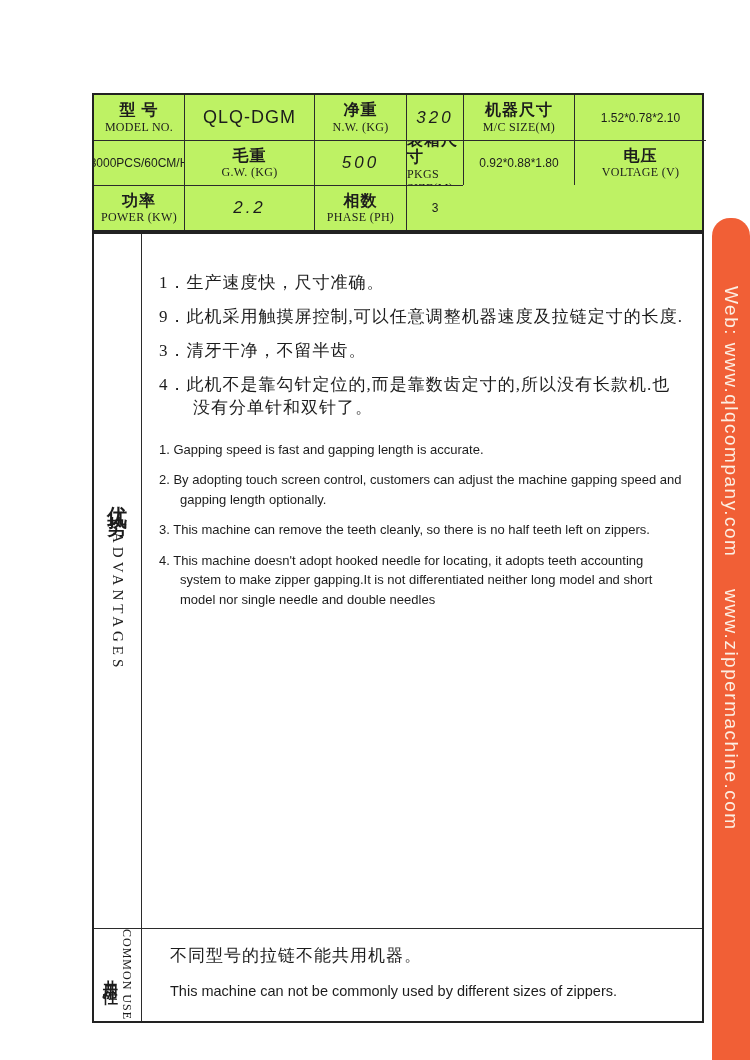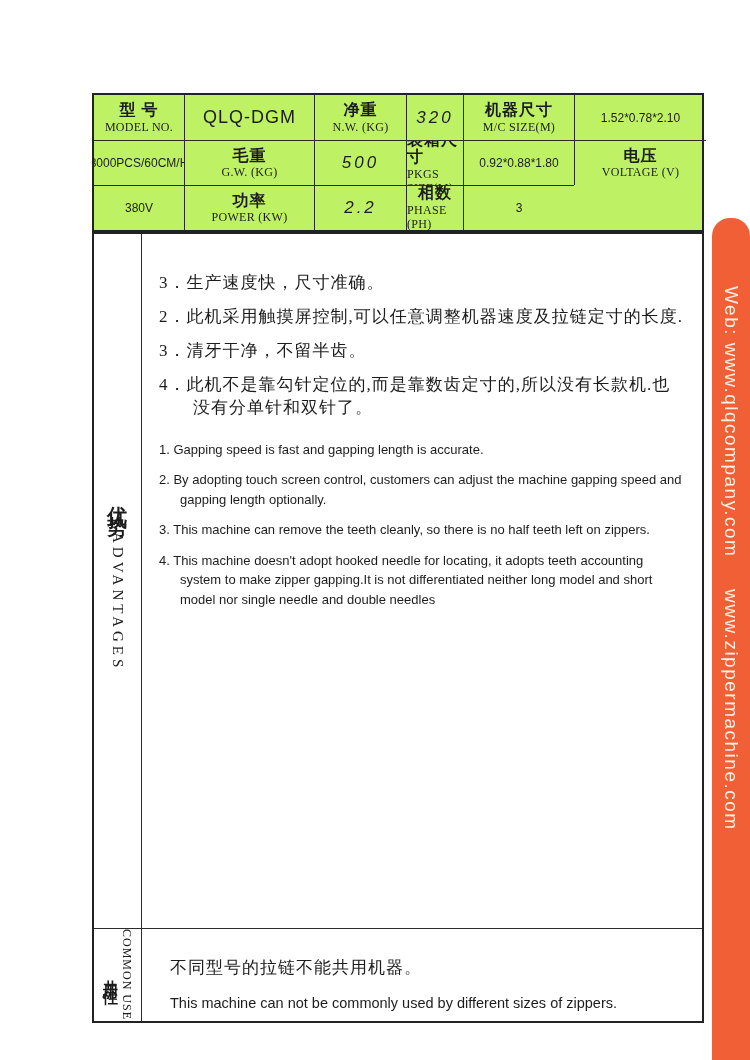--- a/index.html
+++ b/index.html
@@ -54,21 +54,21 @@
   .cu-zh {
     writing-mode:vertical-rl; text-orientation:upright;
     font-family:"Liberation Serif", serif; font-weight:bold;
     font-size:15px; letter-spacing:5px; line-height:1;
   }
   .cu-en {
     writing-mode:vertical-rl; text-orientation:mixed;
     font-family:"Liberation Serif", serif;
     font-size:12px; letter-spacing:1px; line-height:1;
   }
-  .cu-content { padding:27px 10px 0 28px; }
+  .cu-content { padding:15px 10px 0 28px; }
   .cu-zh-text { font-family:"Liberation Serif", serif; font-size:17px; letter-spacing:1px; }
   .cu-en-text { font-size:14.5px; margin-top:16px; }
 
   
   .web-bar {
     position:absolute; left:712px; top:218px; width:38px; height:842px;
     background:#F15F36; border-radius:18px 18px 0 0;
     display:flex; flex-direction:column; align-items:center;
     padding-top:68px; gap:32px;
   }
@@ -121,23 +121,20 @@
   </div>
   <div class="cell">
     <div class="val">0.92*0.88*1.80</div>
   </div>
 
   <div class="cell">
     <div class="lbl-zh">电压</div>
     <div class="lbl-en">VOLTAGE (V)</div>
   </div>
   <div class="cell">
-    <div class="val">380V</div>
-  </div>
-  <div class="cell">
     <div class="lbl-zh">功率</div>
     <div class="lbl-en">POWER (KW)</div>
   </div>
   <div class="cell">
     <div class="val val-sp">2.2</div>
   </div>
   <div class="cell">
     <div class="lbl-zh">相数</div>
     <div class="lbl-en">PHASE (PH)</div>
   </div>
@@ -148,22 +145,22 @@
 
 <div class="main-box">
 
   <div class="adv-label">
     <div class="adv-zh">优势</div>
     <div class="adv-en">ADVANTAGES</div>
   </div>
 
   <div class="adv-content">
     <div class="zh-list">
-      <div class="zh-item">3．生产速度快，尺寸准确。</div>
-      <div class="zh-item">2．此机采用触摸屏控制,可以任意调整机器速度及拉链定寸的长度.</div>
+      <div class="zh-item">1．生产速度快，尺寸准确。</div>
+      <div class="zh-item">9．此机采用触摸屏控制,可以任意调整机器速度及拉链定寸的长度.</div>
       <div class="zh-item">3．清牙干净，不留半齿。</div>
       <div class="zh-item">4．此机不是靠勾针定位的,而是靠数齿定寸的,所以没有长款机.也没有分单针和双针了。</div>
     </div>
     <div class="en-list">
       <div class="en-item">1.  Gapping speed is fast and gapping length is  accurate.</div>
       <div class="en-item">2. By adopting touch screen control, customers can adjust the machine gapping speed and gapping length optionally.</div>
       <div class="en-item">3.  This machine can remove the teeth cleanly, so there is no half teeth left on zippers.</div>
       <div class="en-item">4. This machine doesn't adopt hooked needle for locating, it adopts teeth accounting system to make zipper gapping.It is not differentiated neither long model and short model nor single needle and double needles</div>
     </div>
   </div>

